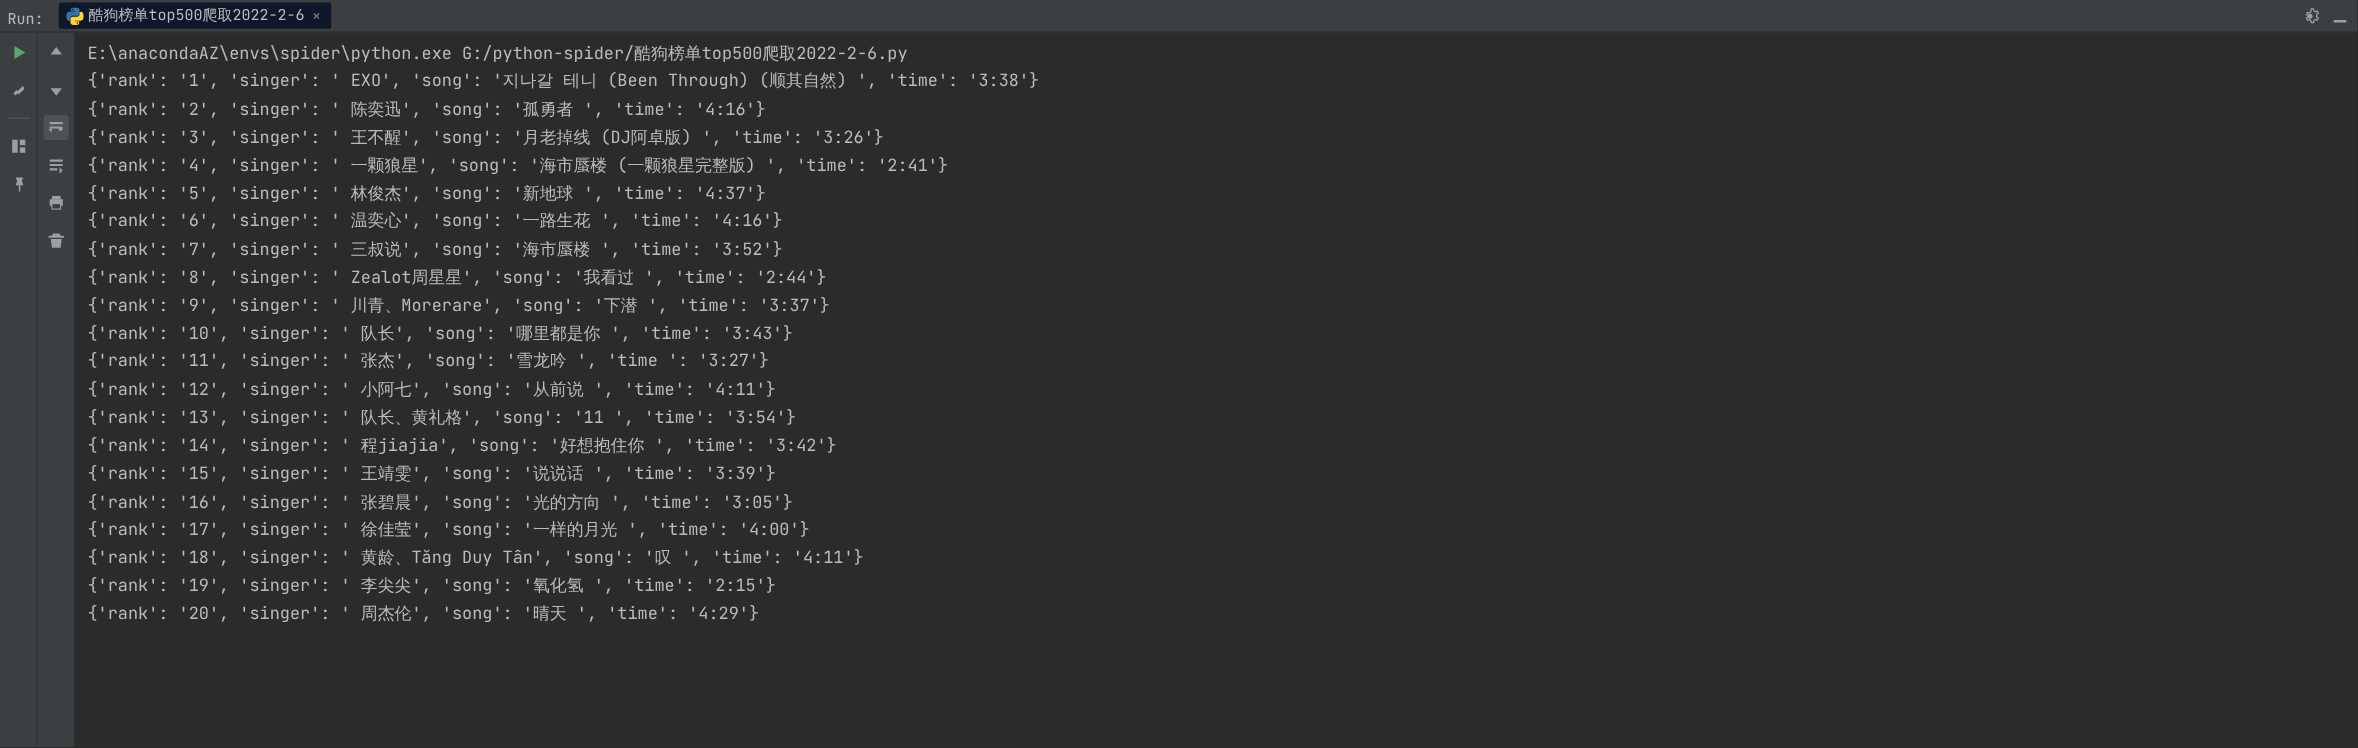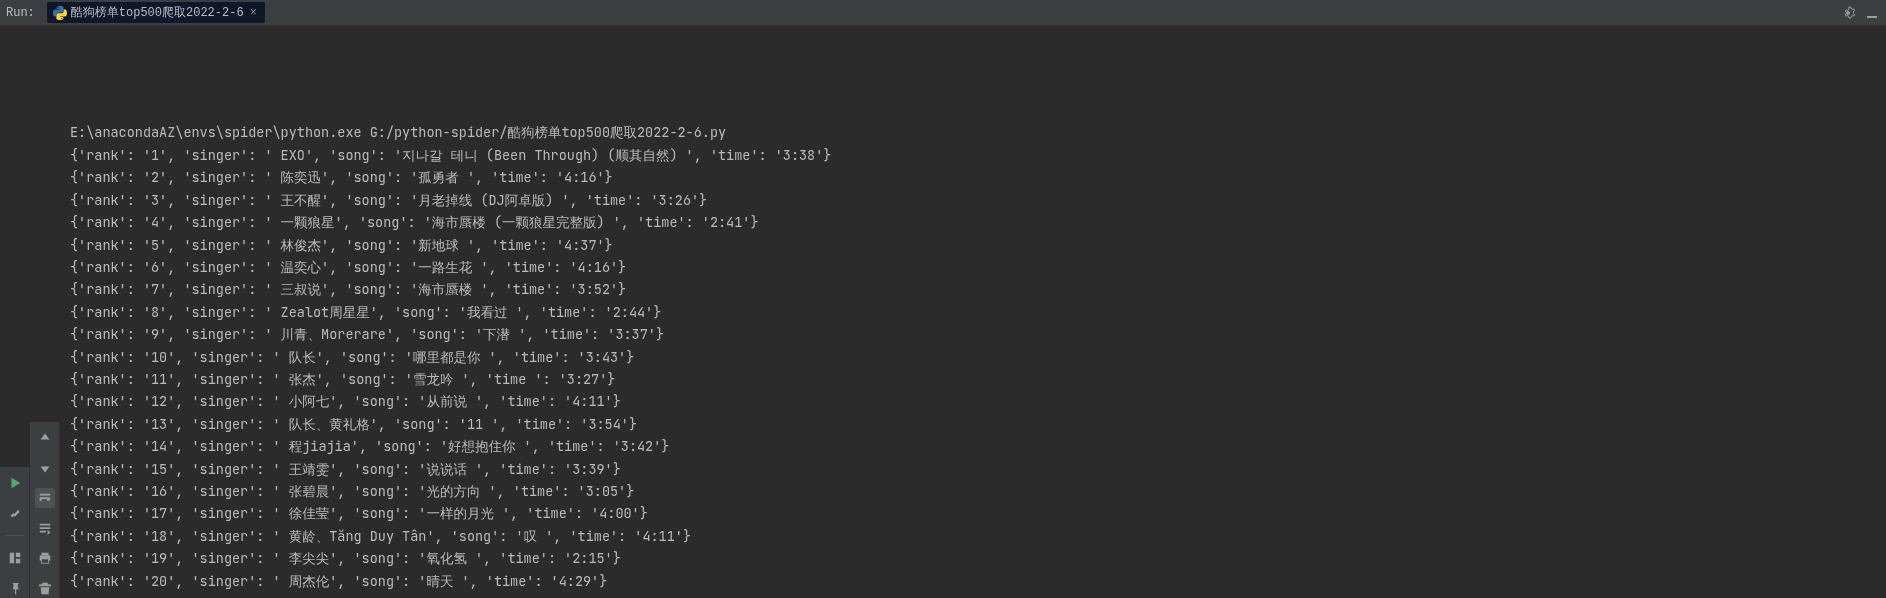--- a/index.html
+++ b/index.html
@@ -24,23 +24,22 @@
       display: flex;
       align-items: center;
       background-color: #3c3f41;
       border-bottom: 1px solid #323232;
       height: 26px;
       padding: 0 6px;
       justify-content: space-between;
     }
     .run-header-left {
       display: flex;
-      align-items: center;
+      align-items: flex-end;
       gap: 6px;
-      font-family: Liberation Mono, monospace;
     }
     .run-label {
       color: #bbbbbb;
       font-size: 12px;
     }
     .run-tab {
       display: flex;
       align-items: center;
       gap: 4px;
       padding: 2px 6px;
@@ -70,21 +69,20 @@
     .header-icon {
       color: #9e9e9e;
       cursor: pointer;
       display: flex;
       align-items: center;
     }
     .run-body {
       display: flex;
       flex: 1;
       overflow: hidden;
-      align-items: flex-end;
     }
     .toolbar-left {
       width: 30px;
       background-color: #3c3f41;
       display: flex;
       flex-direction: column;
       align-items: center;
       padding-top: 6px;
       gap: 10px;
       border-right: 1px solid #323232;

